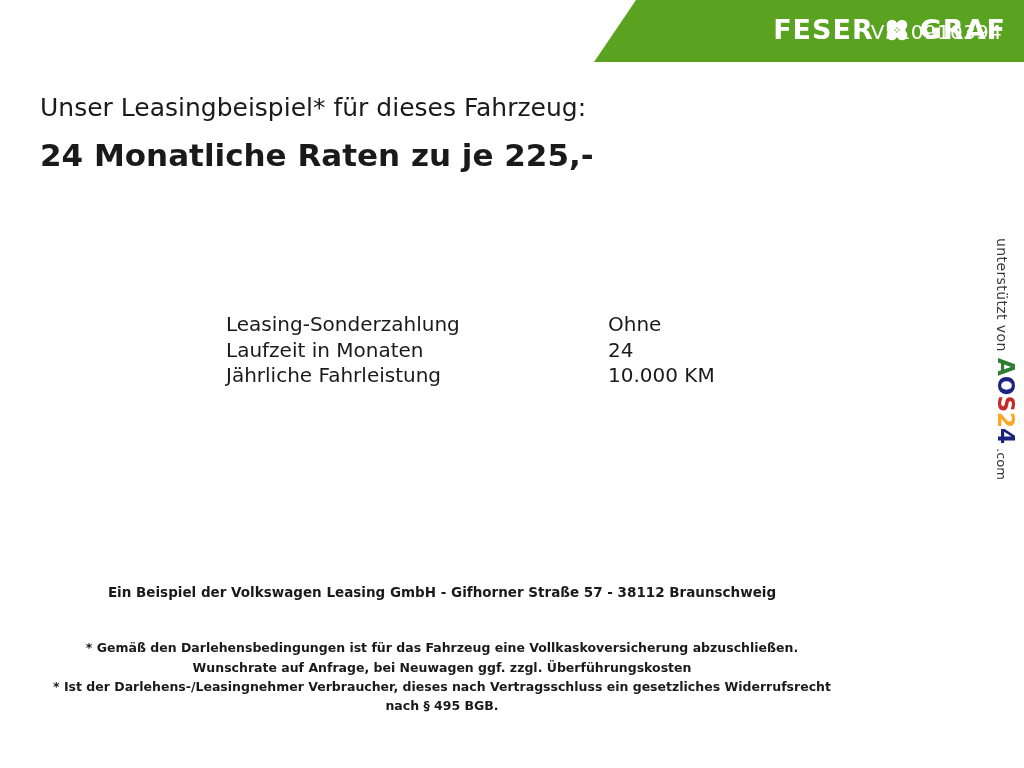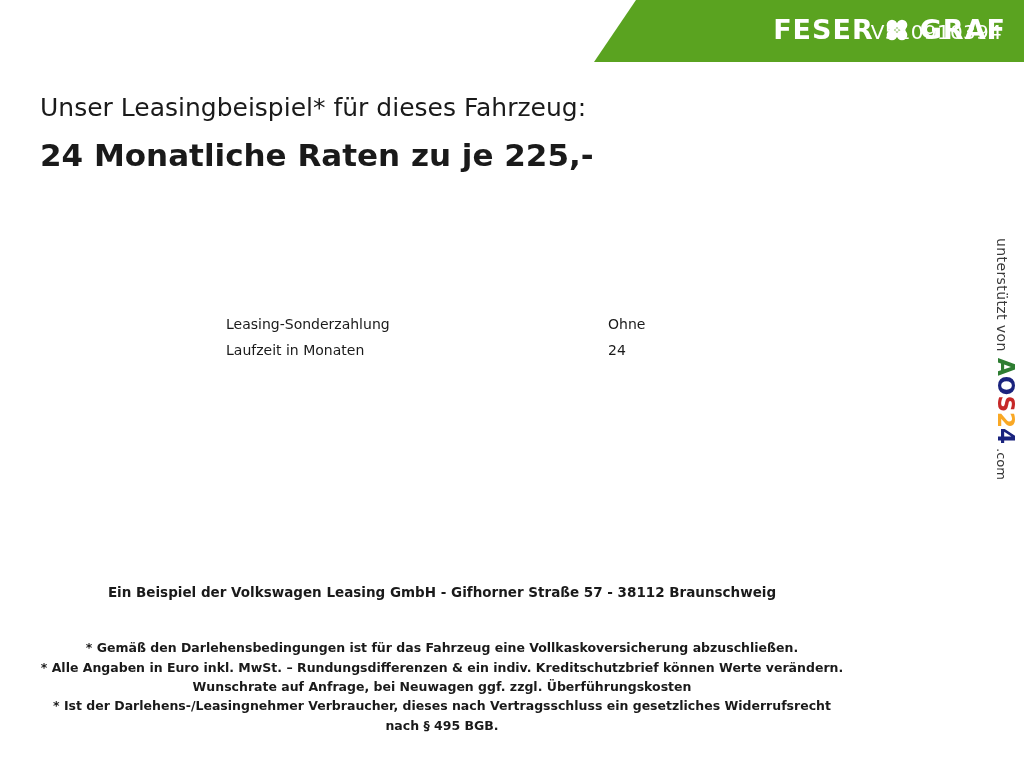--- a/index.html
+++ b/index.html
@@ -85,21 +85,21 @@
     color: #1a1a1a;
     line-height: 1.3;
     margin-top: 12px;
   }
 
   
   .details {
     position: absolute;
     top: 312px;
     left: 226px;
-    font-size: 14px;
+    font-size: 20px;
     line-height: 25.5px;
     color: #1a1a1a;
   }
   .details-row {
     display: flex;
   }
   .details-label {
     width: 382px;
     white-space: nowrap;
   }
@@ -195,30 +195,33 @@
 
 <div class="details">
   <div class="details-row">
     <div class="details-label">Leasing-Sonderzahlung</div>
     <div class="details-value">Ohne</div>
   </div>
   <div class="details-row">
     <div class="details-label">Laufzeit in Monaten</div>
     <div class="details-value">24</div>
   </div>
+  <div class="details-row">
+    <div class="details-label">Jährliche Fahrleistung</div>
+    <div class="details-value">10.000 KM</div>
+  </div>
 </div>
 
 <div class="side-note">
   <div class="side-note-text">unterstützt von</div>
   <div class="side-logo"><span class="c1">A</span><span class="c2">O</span><span class="c3">S</span><span class="c4">2</span><span class="c5">4</span></div>
   <div class="side-dom">.com</div>
 </div>
 
 <div class="footer">
   <div class="footer-main">Ein Beispiel der Volkswagen Leasing GmbH - Gifhorner Straße 57 - 38112 Braunschweig</div>
   <div class="footer-fine">
     <div>* Gemäß den Darlehensbedingungen ist für das Fahrzeug eine Vollkaskoversicherung abzuschließen.</div>
-    <div>* Alle Angaben in Euro inkl. MwSt. – Rundungsdifferenzen &amp; ein indiv. Kreditschutzbrief können Werte verändern.</div>
     <div>Wunschrate auf Anfrage, bei Neuwagen ggf. zzgl. Überführungskosten</div>
     <div>* Ist der Darlehens-/Leasingnehmer Verbraucher, dieses nach Vertragsschluss ein gesetzliches Widerrufsrecht</div>
     <div>nach § 495 BGB.</div>
   </div>
 </div>
 
 </body></html>

